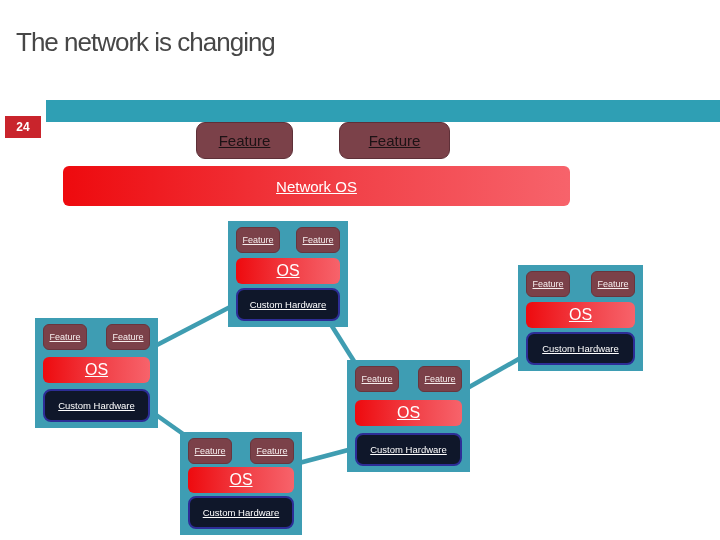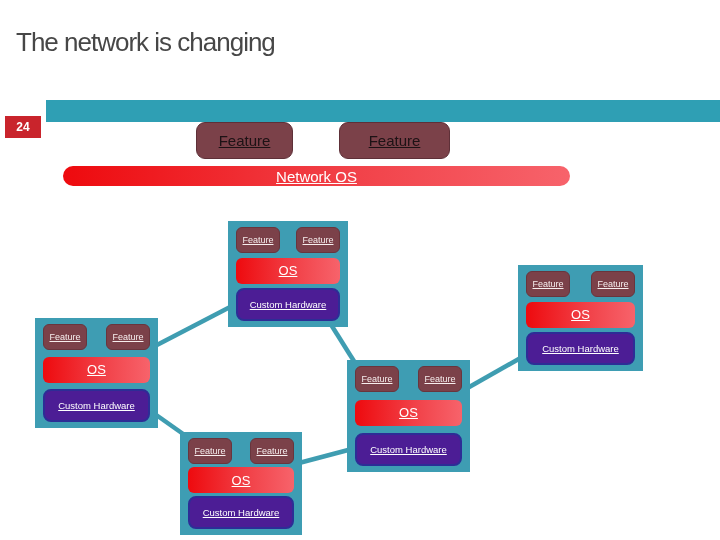--- a/index.html
+++ b/index.html
@@ -25,44 +25,44 @@
   
   .box{display:flex;align-items:center;justify-content:center;box-sizing:border-box;text-decoration:underline;}
   .feature-top{
     position:absolute;top:122px;height:37px;border-radius:9px;
     background:#7b4149;border:1px solid #5e3038;
     color:#1d1215;font-size:15px;z-index:2;
   }
   .feature-top.f1{left:196px;width:97px;}
   .feature-top.f2{left:339px;width:111px;}
   .network-os{
-    position:absolute;left:63px;top:166px;width:507px;height:20px;
-    border-radius:16px;color:#ffffff;font-size:15px;z-index:2;
+    position:absolute;left:63px;top:166px;width:507px;height:40px;
+    border-radius:6px;color:#ffffff;font-size:15px;z-index:2;
     background:linear-gradient(90deg,#ee0a0e 0%,#f14047 55%,#f7636b 100%);
   }
   
   svg.links{position:absolute;left:0;top:0;z-index:1;}
   svg.links line{stroke:#3f9db1;stroke-width:4.5;}
   
   .cluster{
     position:absolute;background:#3e9db3;z-index:2;box-sizing:border-box;
     padding:6px 8px;display:flex;flex-direction:column;justify-content:space-between;
   }
   .c-row{display:flex;justify-content:space-between;}
   .c-feature{
     width:44px;height:26px;border-radius:6px;
     background:#7b4149;border:1px solid #69353d;
     color:#f7eeee;font-size:9px;
   }
   .c-os{
-    height:26px;border-radius:6px;color:#ffffff;font-size:13px;
+    height:26px;border-radius:6px;color:#ffffff;font-size:16px;
     background:linear-gradient(90deg,#ee0a0e 0%,#f14047 55%,#f7636b 100%);
   }
   .c-hw{
-    height:33px;border-radius:8px;background:#4c1d95;
+    height:33px;border-radius:8px;background:#0f172a;
     border:2px solid #2d2d96;color:#ffffff;font-size:9.5px;white-space:nowrap;
   }
   
   .cluster.a{left:228px;top:221px;width:120px;height:106px;}
   .cluster.b{left:518px;top:265px;width:125px;height:106px;}
   .cluster.c{left:35px; top:318px;width:123px;height:110px;}
   .cluster.d{left:347px;top:360px;width:123px;height:112px;}
   .cluster.e{left:180px;top:432px;width:122px;height:103px;}
 </style>
 </head>

